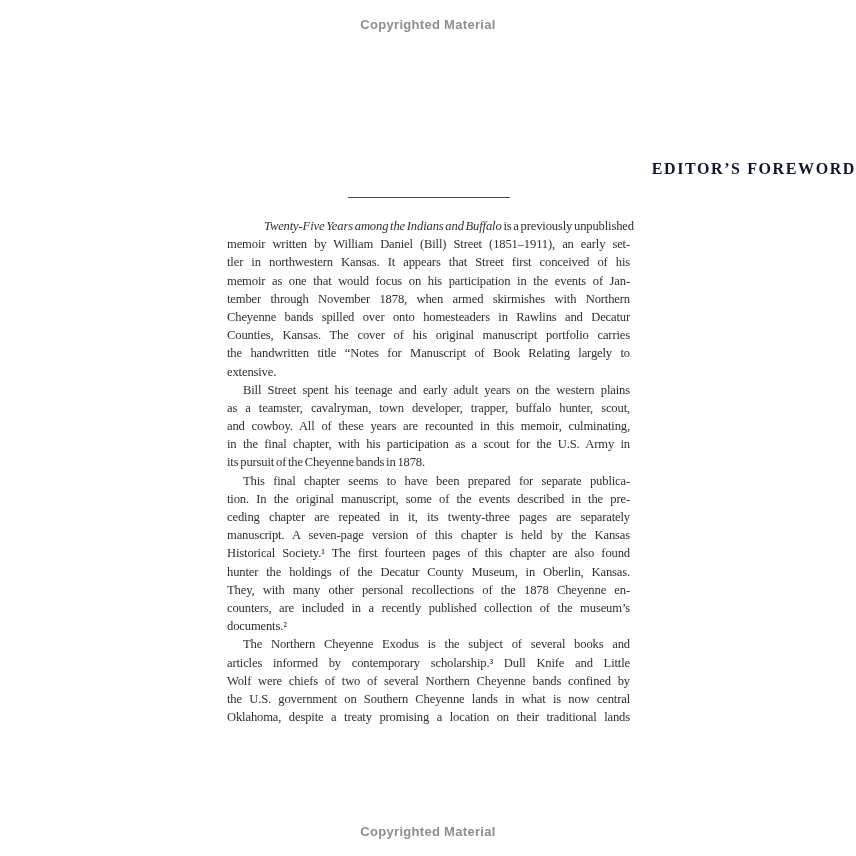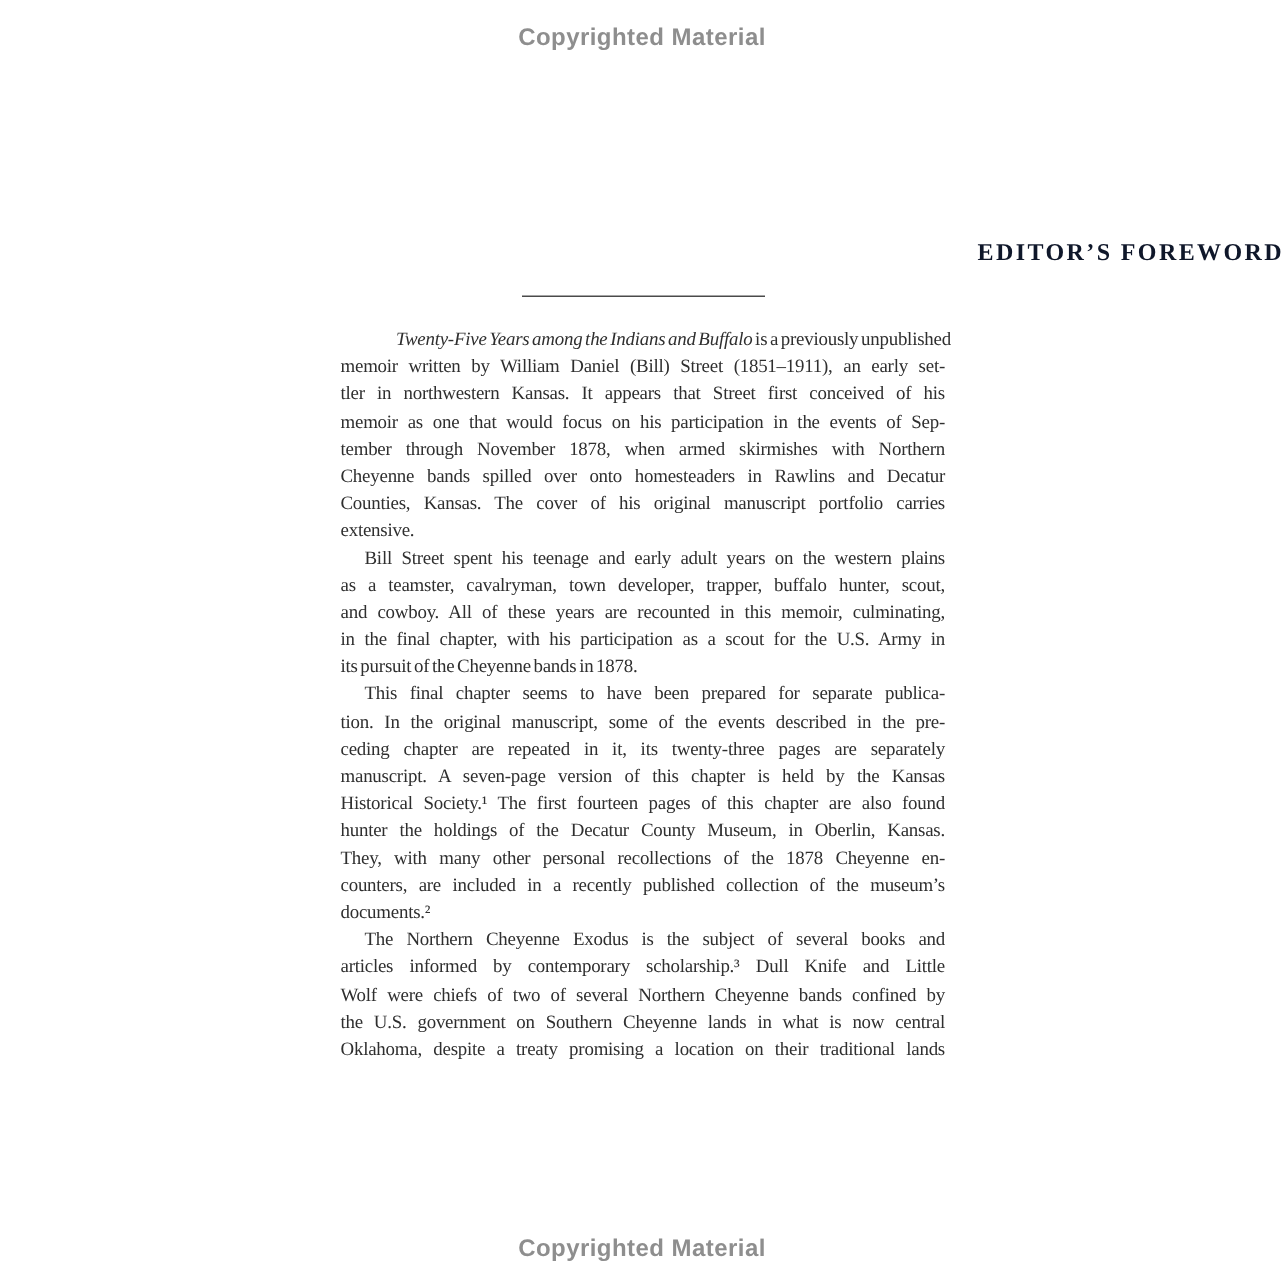--- a/index.html
+++ b/index.html
@@ -15,21 +15,21 @@
     overflow: hidden;
     font-family: "Liberation Serif", "DejaVu Serif", serif;
   }
   .copyright {
     position: absolute;
     left: 0;
     right: 0;
     text-align: center;
     font-family: "Liberation Sans", "DejaVu Sans", sans-serif;
     font-weight: bold;
-    font-size: 16px;
+    font-size: 13px;
     letter-spacing: 0.3px;
     color: #8e8e8e;
   }
   .copyright.top { top: 17px; }
   .copyright.bottom { top: 824px; }
   .foreword-title {
     position: absolute;
     top: 160px;
     left: 0;
     right: 0;
@@ -85,24 +85,25 @@
   <div class="copyright top">Copyrighted Material</div>
 
   <div class="foreword-title">EDITOR’S FOREWORD</div>
 
   <div class="title-rule"></div>
 
   <div class="body-text">
       <div class="line"><i>Twenty-Five Years among the Indians and Buffalo</i> is a previously unpublished</div>
       <div class="line">memoir written by William Daniel (Bill) Street (1851–1911), an early set-</div>
       <div class="line">tler in northwestern Kansas. It appears that Street first conceived of his</div>
-      <div class="line">memoir as one that would focus on his participation in the events of Sep-</div>
+      <div class="line">memoir as one that would focus on his participation in the events of Jan-</div>
       <div class="line">tember through November 1878, when armed skirmishes with Northern</div>
       <div class="line">Cheyenne bands spilled over onto homesteaders in Rawlins and Decatur</div>
       <div class="line">Counties, Kansas. The cover of his original manuscript portfolio carries</div>
+      <div class="line">the handwritten title “Notes for Manuscript of Book Relating largely to</div>
       <div class="line last">extensive.</div>
       <div class="line indent">Bill Street spent his teenage and early adult years on the western plains</div>
       <div class="line">as a teamster, cavalryman, town developer, trapper, buffalo hunter, scout,</div>
       <div class="line">and cowboy. All of these years are recounted in this memoir, culminating,</div>
       <div class="line">in the final chapter, with his participation as a scout for the U.S. Army in</div>
       <div class="line last">its pursuit of the Cheyenne bands in 1878.</div>
       <div class="line indent">This final chapter seems to have been prepared for separate publica-</div>
       <div class="line">tion. In the original manuscript, some of the events described in the pre-</div>
       <div class="line">ceding chapter are repeated in it, its twenty-three pages are separately</div>
       <div class="line">manuscript. A seven-page version of this chapter is held by the Kansas</div>

